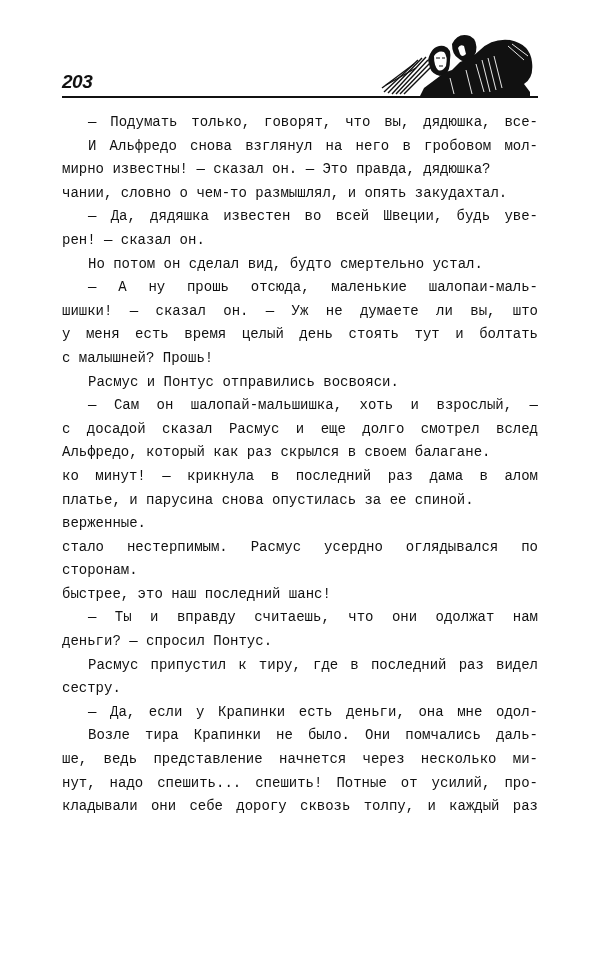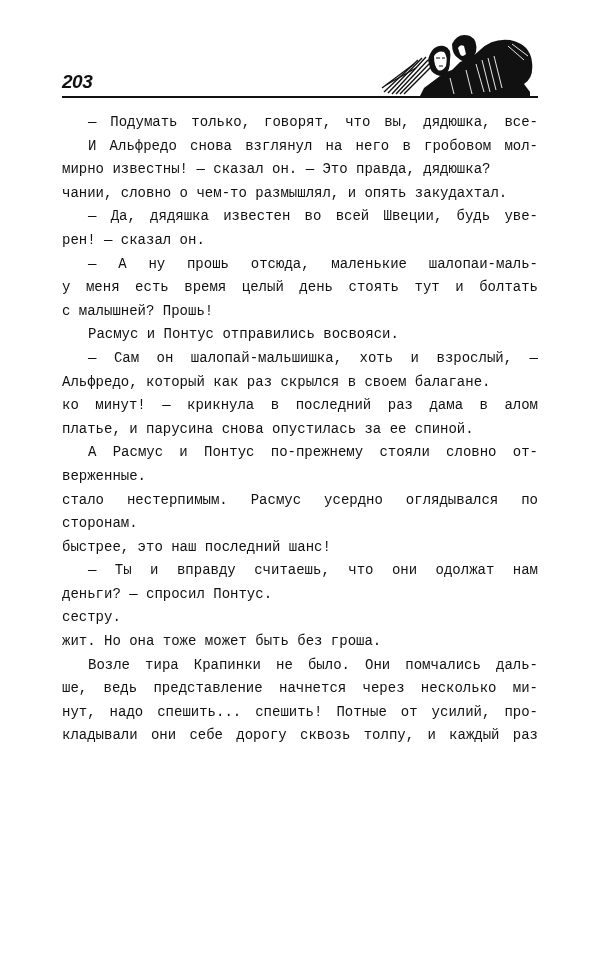--- a/index.html
+++ b/index.html
@@ -52,34 +52,37 @@
   <div class="header-rule"></div>
 </div>
 
 <div class="text-block" id="text-block">
     <span class="line indent">— Подумать только, говорят, что вы, дядюшка, все-</span>
     <span class="line indent">И Альфредо снова взглянул на него в гробовом мол-</span>
     <span class="line last">мирно известны! — сказал он. — Это правда, дядюшка?</span>
     <span class="line last">чании, словно о чем-то размышлял, и опять закудахтал.</span>
     <span class="line indent">— Да, дядяшка известен во всей Швеции, будь уве-</span>
     <span class="line last">рен! — сказал он.</span>
+    <span class="line indent last">Но потом он сделал вид, будто смертельно устал.</span>
     <span class="line indent">— А ну прошь отсюда, маленькие шалопаи-маль-</span>
+    <span class="line">шишки! — сказал он. — Уж не думаете ли вы, што</span>
     <span class="line">у меня есть время целый день стоять тут и болтать</span>
     <span class="line last">с малышней? Прошь!</span>
     <span class="line indent last">Расмус и Понтус отправились восвояси.</span>
     <span class="line indent">— Сам он шалопай-мальшишка, хоть и взрослый, —</span>
+    <span class="line">с досадой сказал Расмус и еще долго смотрел вслед</span>
     <span class="line last">Альфредо, который как раз скрылся в своем балагане.</span>
     <span class="line">ко минут! — крикнула в последний раз дама в алом</span>
     <span class="line last">платье, и парусина снова опустилась за ее спиной.</span>
-    <span class="line indent">А Расмус и Понтус по-прежнему стояли словно от-</span>
     <span class="line last">верженные.</span>
     <span class="line">стало нестерпимым. Расмус усердно оглядывался по</span>
     <span class="line last">сторонам.</span>
     <span class="line last">быстрее, это наш последний шанс!</span>
     <span class="line indent">— Ты и вправду считаешь, что они одолжат нам</span>
     <span class="line last">деньги? — спросил Понтус.</span>
+    <span class="line indent">Расмус припустил к тиру, где в последний раз видел</span>
     <span class="line last">сестру.</span>
-    <span class="line last">жит. Но она тоже может быть без гроша.</span>
+    <span class="line indent">— Да, если у Крапинки есть деньги, она мне одол-</span>
     <span class="line indent">Возле тира Крапинки не было. Они помчались даль-</span>
     <span class="line">ше, ведь представление начнется через несколько ми-</span>
     <span class="line">нут, надо спешить... спешить! Потные от усилий, про-</span>
     <span class="line">кладывали они себе дорогу сквозь толпу, и каждый раз</span>
   </div>
 
 </body></html>

